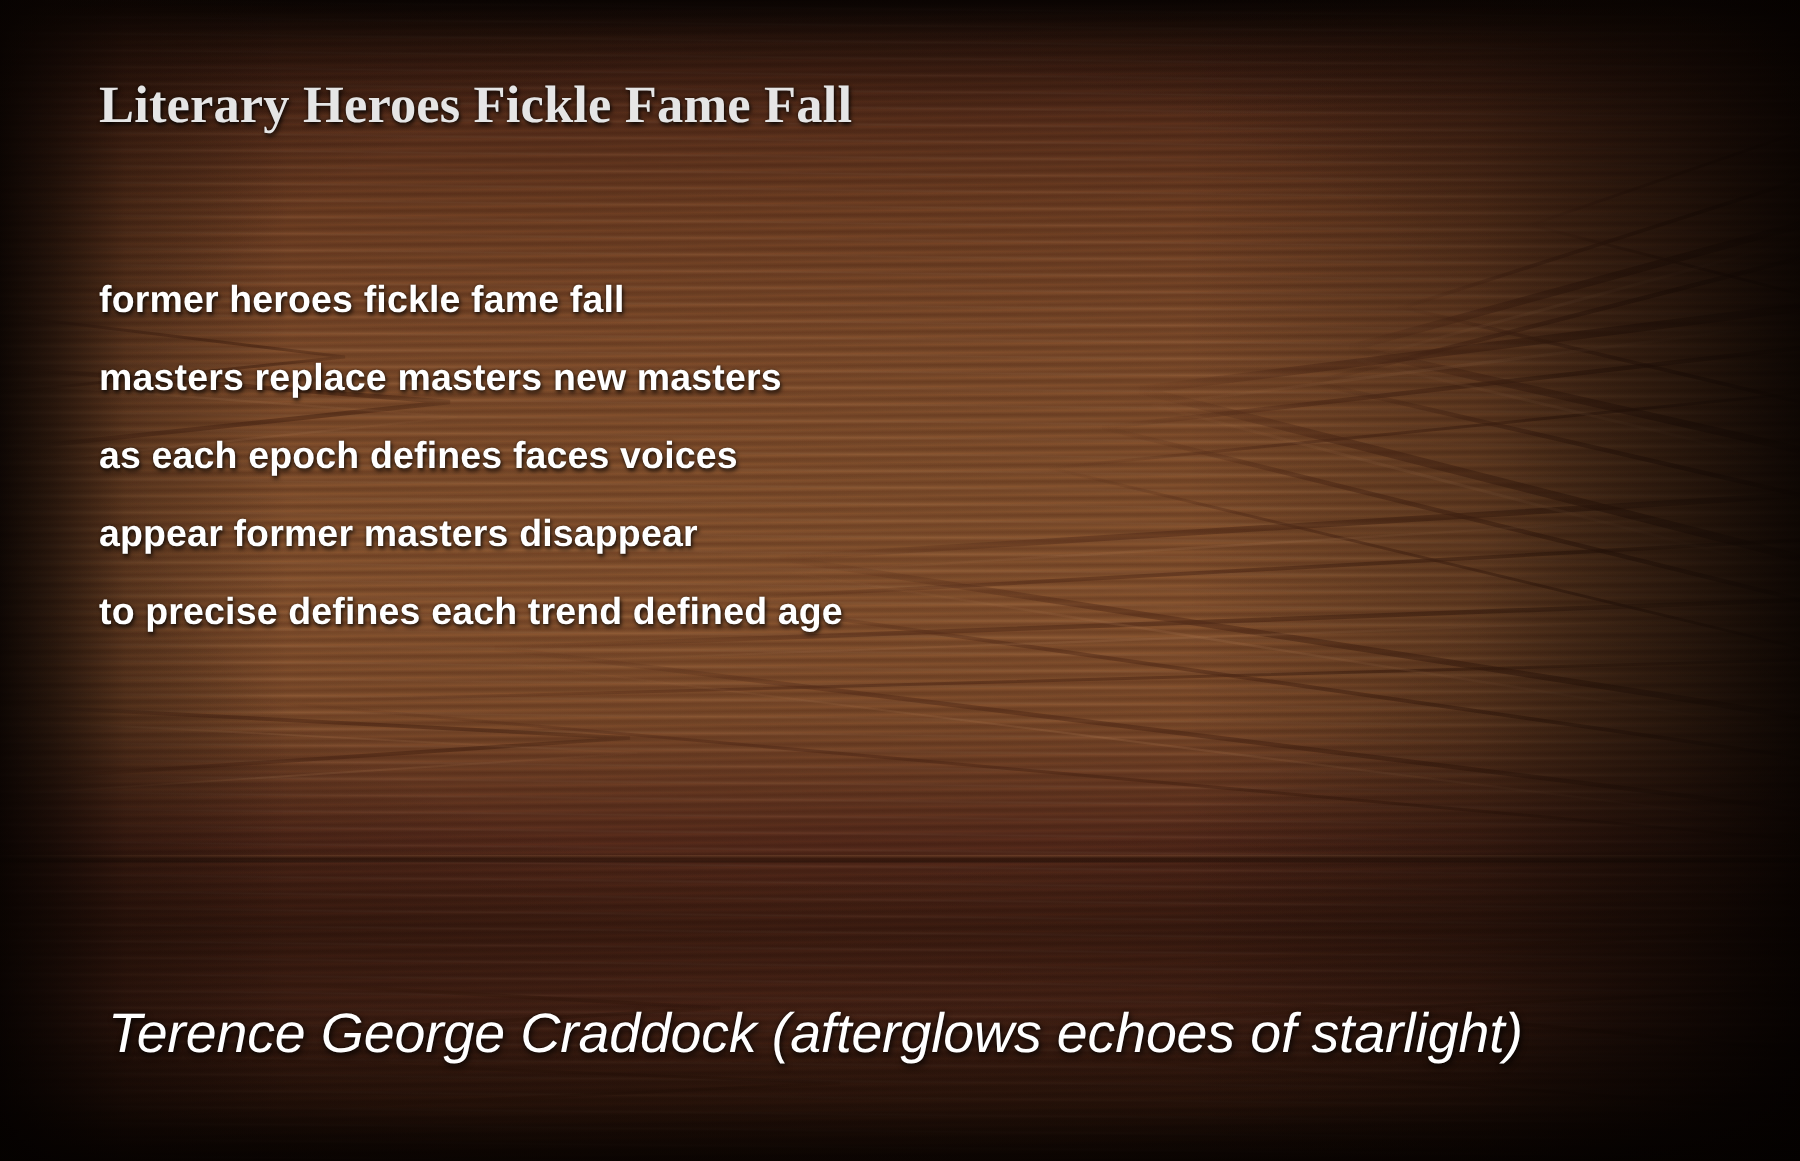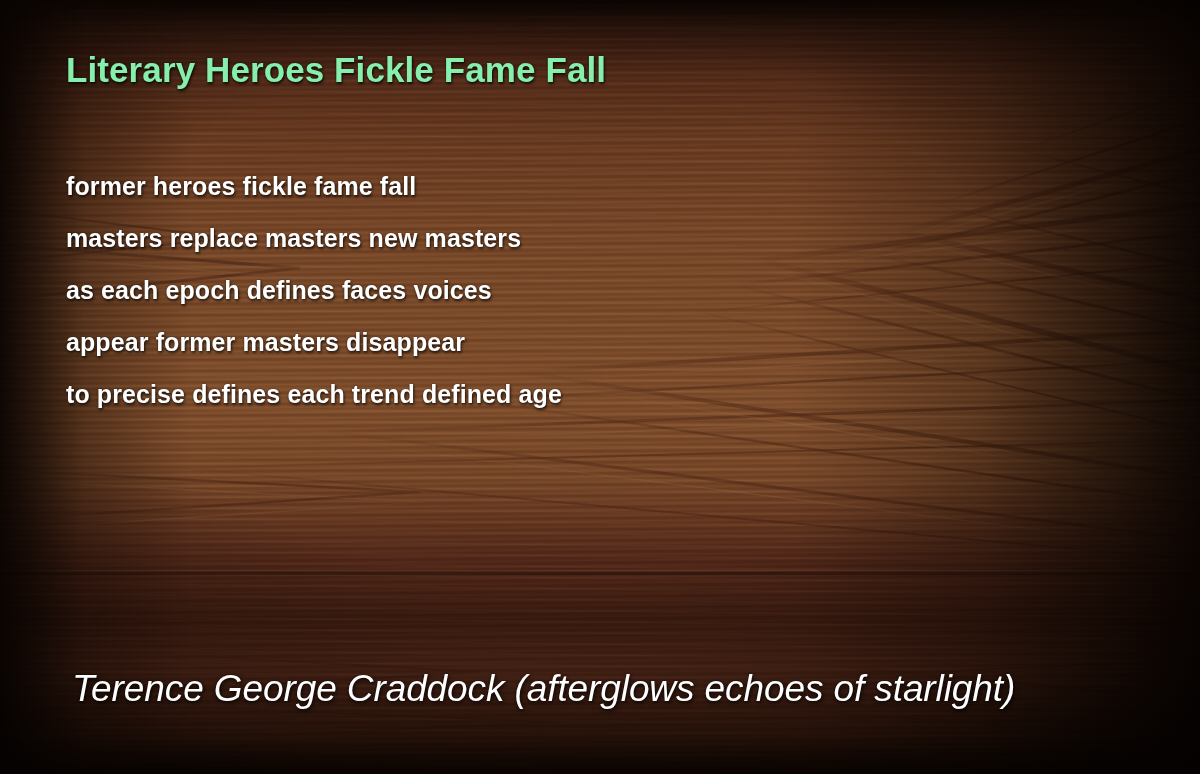--- a/index.html
+++ b/index.html
@@ -127,30 +127,31 @@
     position: absolute;
     inset: 0;
   }
 
   .title {
     position: absolute;
     left: 66px;
     top: 50px;
     font-size: 35px;
     font-weight: bold;
-    color: #86efac;
+    color: #e5e5e5;
     letter-spacing: 0.1px;
     text-shadow: 1px 2px 3px rgba(0,0,0,0.75), 0 0 2px rgba(0,0,0,0.5);
     white-space: nowrap;
+    font-family: Liberation Serif, serif;
   }
 
   .poem {
     position: absolute;
     left: 66px;
-    top: 160px;
+    top: 174px;
     margin: 0;
     padding: 0;
     list-style: none;
   }
   .poem-line {
     font-size: 25px;
     font-weight: bold;
     color: #ffffff;
     line-height: 52px;
     letter-spacing: 0.1px;

